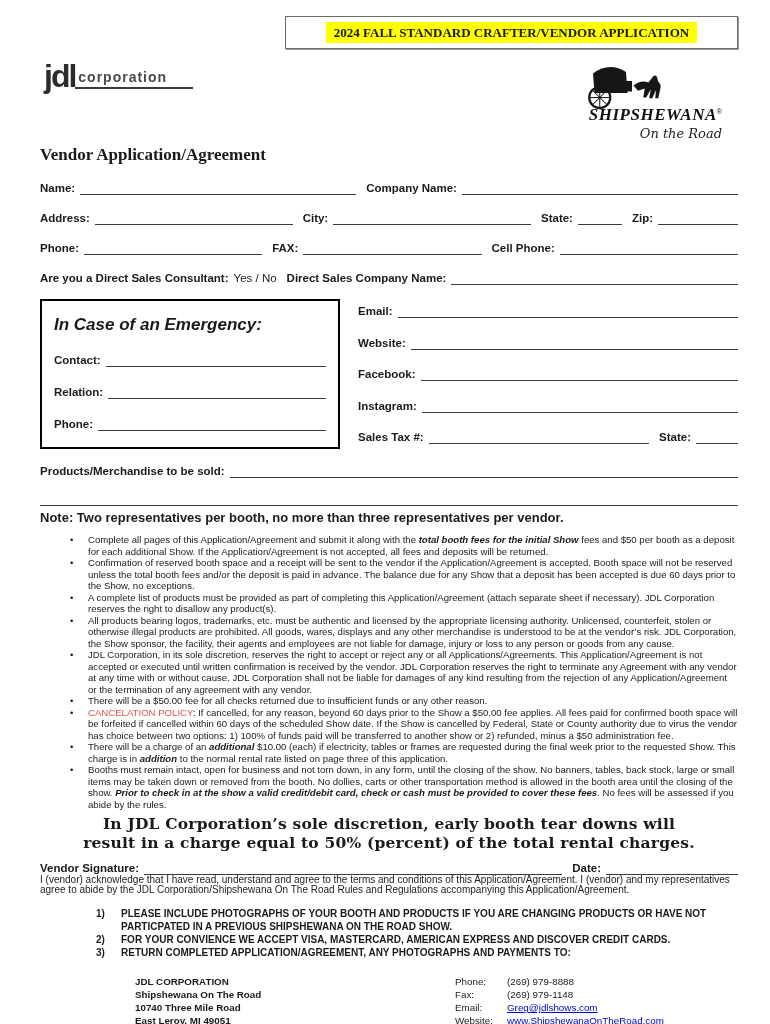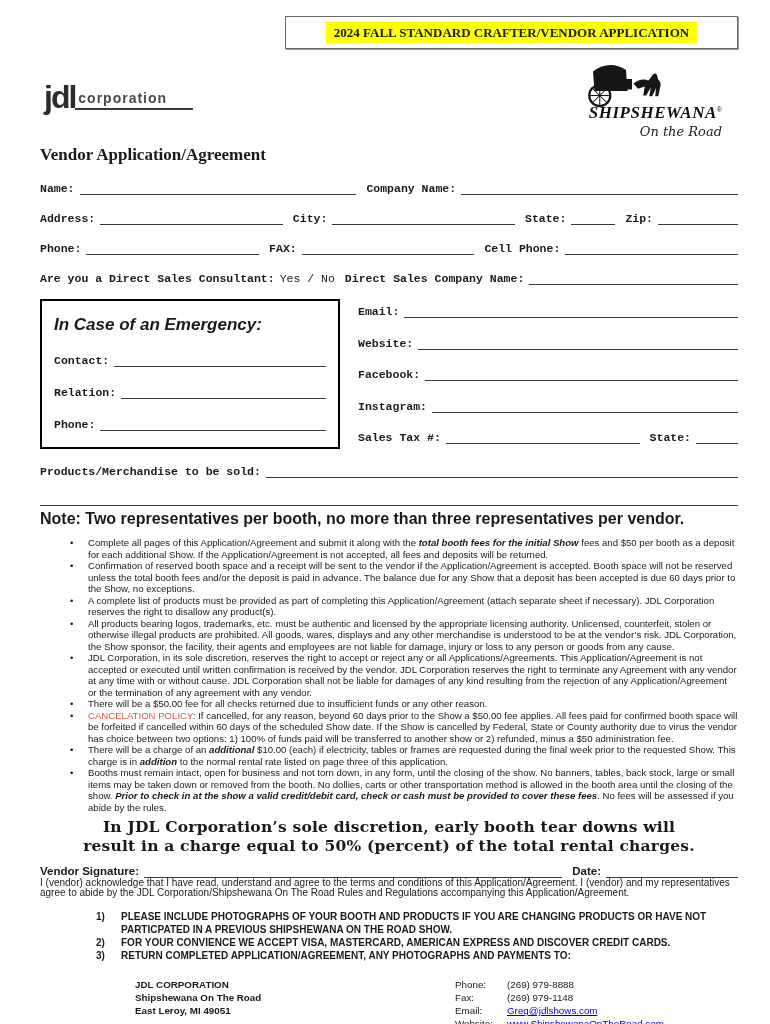--- a/index.html
+++ b/index.html
@@ -7,51 +7,51 @@
   body { font-family: "Liberation Sans", sans-serif; color: #1a1a1a; }
   .page { width: 770px; height: 1024px; padding: 16px 32px 0 40px; position: relative; }
 
   
   .banner-box { margin-left: 245px; width: 453px; border: 1px solid #6a6a6a; box-shadow: 1px 1px 0 #9a9a9a; background: #fff; text-align: center; padding: 5px 6px; }
   .banner-hl { display: inline-block; background: #ffff00; padding: 1px 8px 2px; font-family: "Liberation Serif", serif; font-weight: bold; white-space: nowrap; }
   .banner-sm { font-size: 13px; }
   .banner-lg { font-size: 13px; }
 
   
-  .logo-row { display: flex; justify-content: space-between; align-items: center; margin: 14px 10px 0 4px; height: 74px; }
+  .logo-row { display: flex; justify-content: space-between; align-items: flex-start; margin: 14px 10px 0 4px; height: 74px; }
   .jdl-logo { display: flex; align-items: flex-end; margin-bottom: 6px; }
   .jdl-main { font-size: 32px; font-weight: bold; letter-spacing: -2px; color: #2b2b2b; line-height: 26px; }
   .jdl-sub { font-size: 14px; font-weight: 700; letter-spacing: 1px; color: #4a4a4a; border-bottom: 2px solid #3a3a3a; padding: 0 26px 3px 3px; line-height: 14px; }
   .ship-logo { display: flex; flex-direction: column; align-items: flex-end; margin-right: 6px; }
   .ship-buggy { margin-right: 44px; margin-bottom: -6px; }
   .ship-name { font-family: "Liberation Serif", serif; font-style: italic; font-weight: bold; font-size: 17px; letter-spacing: 0.5px; color: #111; }
   .ship-reg { font-size: 7px; vertical-align: super; }
   .ship-tag { font-family: "DejaVu Serif", serif; font-style: italic; font-size: 13px; color: #222; margin-top: 1px; }
 
   .doc-title { text-align: left; font-family: "Liberation Serif", serif; font-weight: bold; font-size: 17px; margin-top: 8px; }
 
   
-  .frow { display: flex; align-items: flex-end; margin-top: 17px; font-size: 11.5px; font-weight: bold; font-family: Liberation Mono, monospace; }
+  .frow { display: flex; align-items: flex-end; margin-top: 17px; font-size: 11.5px; font-weight: bold; }
   .lbl { white-space: nowrap; margin-right: 5px; line-height: 13px; }
   .plain { font-weight: normal; }
   .line { border-bottom: 1.2px solid #3a3a3a; flex: 1 1 auto; height: 13px; }
   .gap { margin-right: 10px; }
   .w-state { flex: 0 0 44px; } .w-zip { flex: 0 0 80px; } .w-taxstate { flex: 0 0 42px; } .w-date { flex: 0 0 132px; }
 
   
   .two-col { display: flex; align-items: flex-start; margin-top: 14px; }
   .ebox { flex: 0 0 300px; border: 2px solid #000; padding: 10px 12px 16px; }
   .ebox-title { font-style: italic; font-weight: bold; font-size: 17px; margin-top: 4px; }
   .ebox .frow { margin-top: 19px; }
   .rcol { flex: 1 1 auto; margin-left: 18px; }
   .rcol .frow:first-child { margin-top: 6px; }
   .rcol .frow { margin-top: 18.5px; }
 
   .cont-line { border-bottom: 1.2px solid #3a3a3a; margin-top: 27px; }
-  .note { font-weight: bold; font-size: 16px; margin-top: 4px; }
+  .note { font-weight: bold; font-size: 13px; margin-top: 4px; }
 
   
   .terms { list-style: none; margin: 9px 0 0 26px; }
   .terms li { position: relative; padding-left: 22px; font-size: 9.6px; line-height: 11.5px; }
   .terms li::before { content: "•"; position: absolute; left: 4px; top: 0; }
   .seg-bi { font-weight: bold; font-style: italic; }
   .seg-red { color: #e0524d; }
 
   .notice { text-align: center; font-family: "DejaVu Serif", serif; font-weight: bold; font-size: 15.5px; line-height: 1.22; margin-top: 5px; letter-spacing: 0.2px; }
 
@@ -226,20 +226,21 @@
       <div class="irow">
         <span class="inum">3)</span>
         <span>RETURN COMPLETED APPLICATION/AGREEMENT, ANY PHOTOGRAPHS AND PAYMENTS TO:</span>
       </div>
     </div>
 
   <div class="contact">
     <div class="caddr">
       <div>JDL CORPORATION</div>
       <div>Shipshewana On The Road</div>
+      <div>10740 Three Mile Road</div>
       <div>East Leroy, MI 49051</div>
     </div>
     <div>
       <div class="crow">
         <span class="clabel">Phone:</span>
         <span>(269) 979-8888</span>
       </div>
       <div class="crow">
         <span class="clabel">Fax:</span>
         <span>(269) 979-1148</span>

